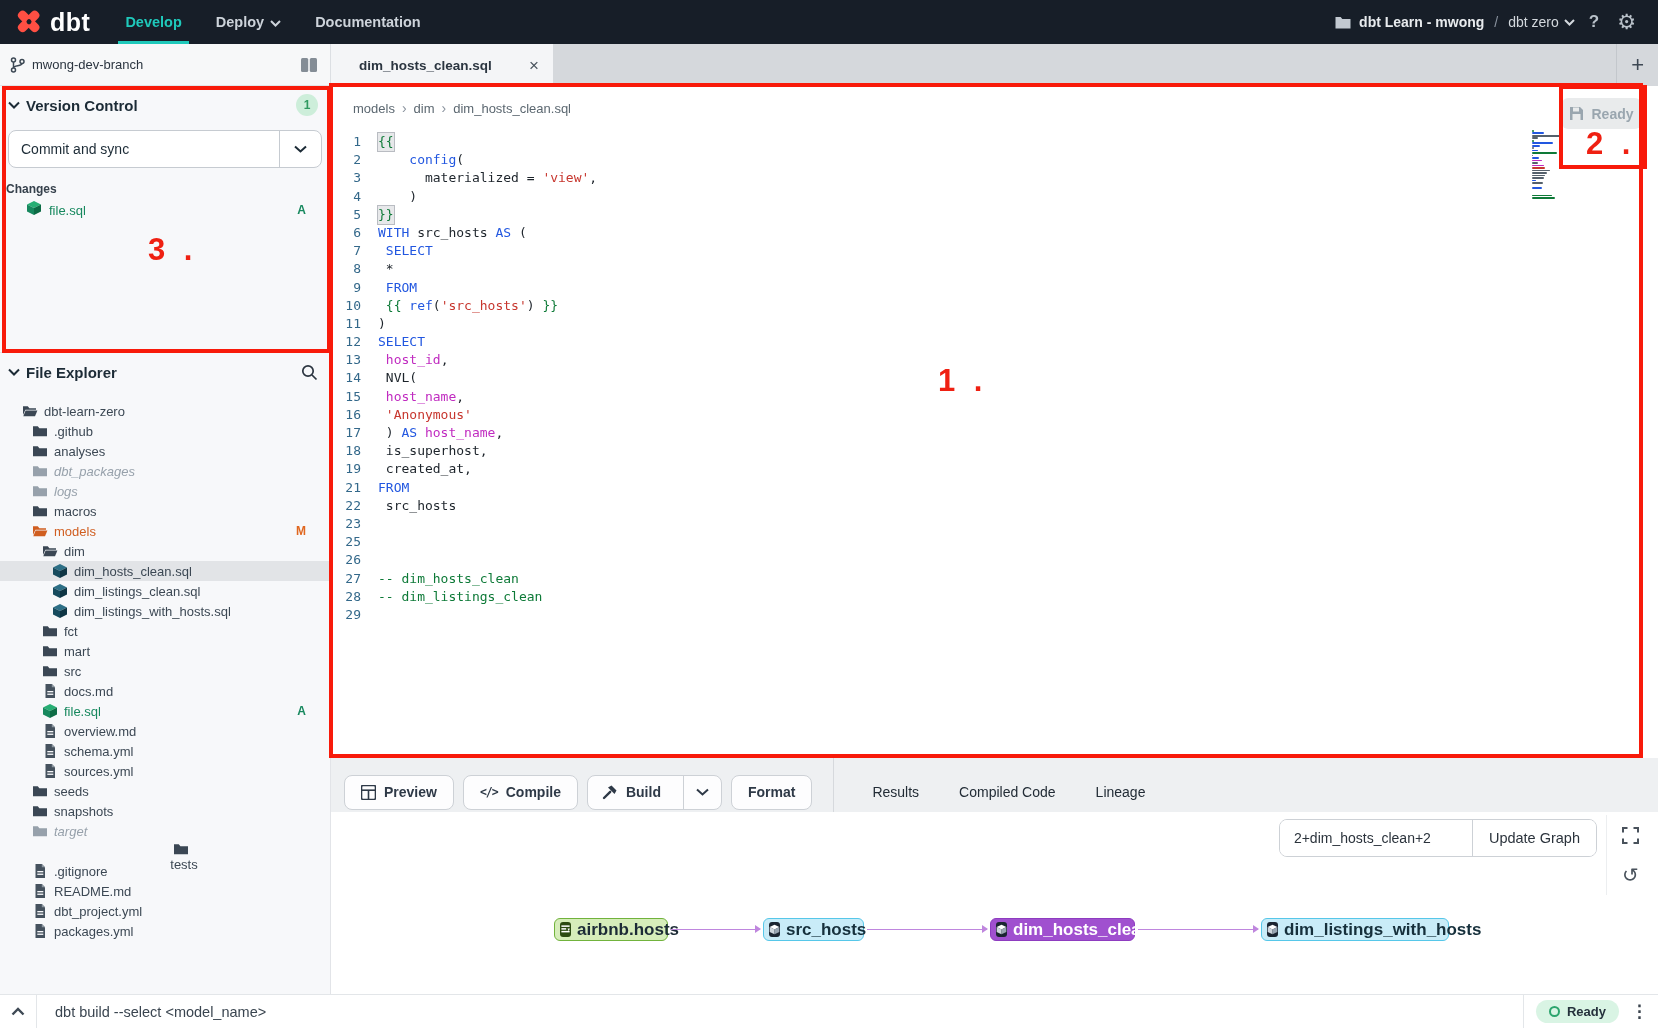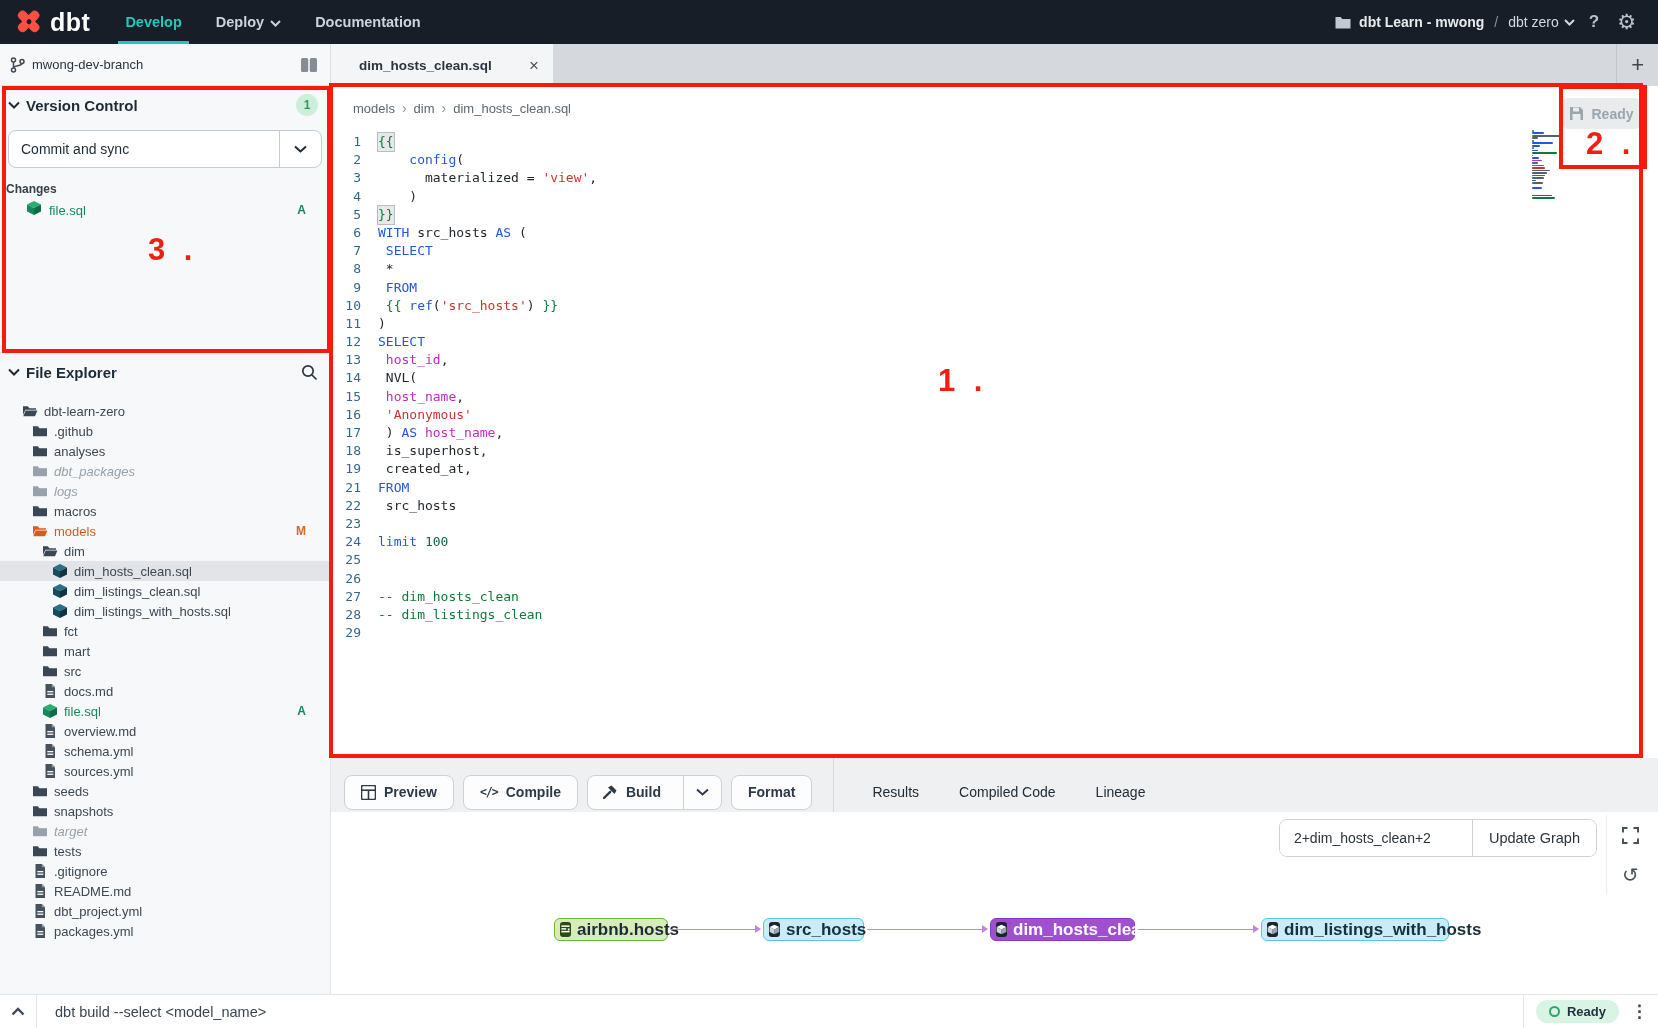--- a/index.html
+++ b/index.html
@@ -445,21 +445,21 @@
             <span class="lbl">snapshots</span>
           </div>
           <div class="trow muted" style="padding-left: 32px;">
             <span class="icon">
               <svg width="16" height="16" viewBox="0 0 16 16">
                 <path d="M1 3.2h4.8l1.6 2H15v8H1z" fill="#97a1ab"></path>
               </svg>
             </span>
             <span class="lbl">target</span>
           </div>
-          <div class="trow" style="padding-left: 32px;">
+          <div class="trow" style="padding-left: 32px; flex-direction: column;">
             <span class="icon">
               <svg width="16" height="16" viewBox="0 0 16 16">
                 <path d="M1 3.2h4.8l1.6 2H15v8H1z" fill="#3b4754"></path>
               </svg>
             </span>
             <span class="lbl">tests</span>
           </div>
           <div class="trow" style="padding-left: 32px;">
             <span class="icon">
               <svg width="16" height="16" viewBox="0 0 16 16">
@@ -540,21 +540,20 @@
         <div class="cl"><span class="ln">13</span><span class="tk-t"> </span><span class="tk-v">host_id</span><span class="tk-t">,</span></div>
         <div class="cl"><span class="ln">14</span><span class="tk-t"> NVL(</span></div>
         <div class="cl"><span class="ln">15</span><span class="tk-t"> </span><span class="tk-v">host_name</span><span class="tk-t">,</span></div>
         <div class="cl"><span class="ln">16</span><span class="tk-t"> </span><span class="tk-s">'Anonymous'</span></div>
         <div class="cl"><span class="ln">17</span><span class="tk-t"> ) </span><span class="tk-k">AS</span><span class="tk-t"> </span><span class="tk-v">host_name</span><span class="tk-t">,</span></div>
         <div class="cl"><span class="ln">18</span><span class="tk-t"> is_superhost,</span></div>
         <div class="cl"><span class="ln">19</span><span class="tk-t"> created_at,</span></div>
         <div class="cl"><span class="ln">21</span><span class="tk-k">FROM</span></div>
         <div class="cl"><span class="ln">22</span><span class="tk-t"> src_hosts</span></div>
         <div class="cl"><span class="ln">23</span></div>
-        <div class="cl"><span class="ln">24</span><span class="tk-k">limit</span><span class="tk-t"> </span><span class="tk-n">100</span></div>
         <div class="cl"><span class="ln">25</span></div>
         <div class="cl"><span class="ln">26</span></div>
         <div class="cl"><span class="ln">27</span><span class="tk-c">-- dim_hosts_clean</span></div>
         <div class="cl"><span class="ln">28</span><span class="tk-c">-- dim_listings_clean</span></div>
         <div class="cl"><span class="ln">29</span></div>
       </div>
     <div class="minimap" id="minimap">
         <div style="width: 2.2px; background: rgb(14, 122, 56);"></div>
         <div style="width: 12.1px; background: rgb(34, 87, 224);"></div>
         <div style="width: 28px; background: rgb(85, 96, 107);"></div>

